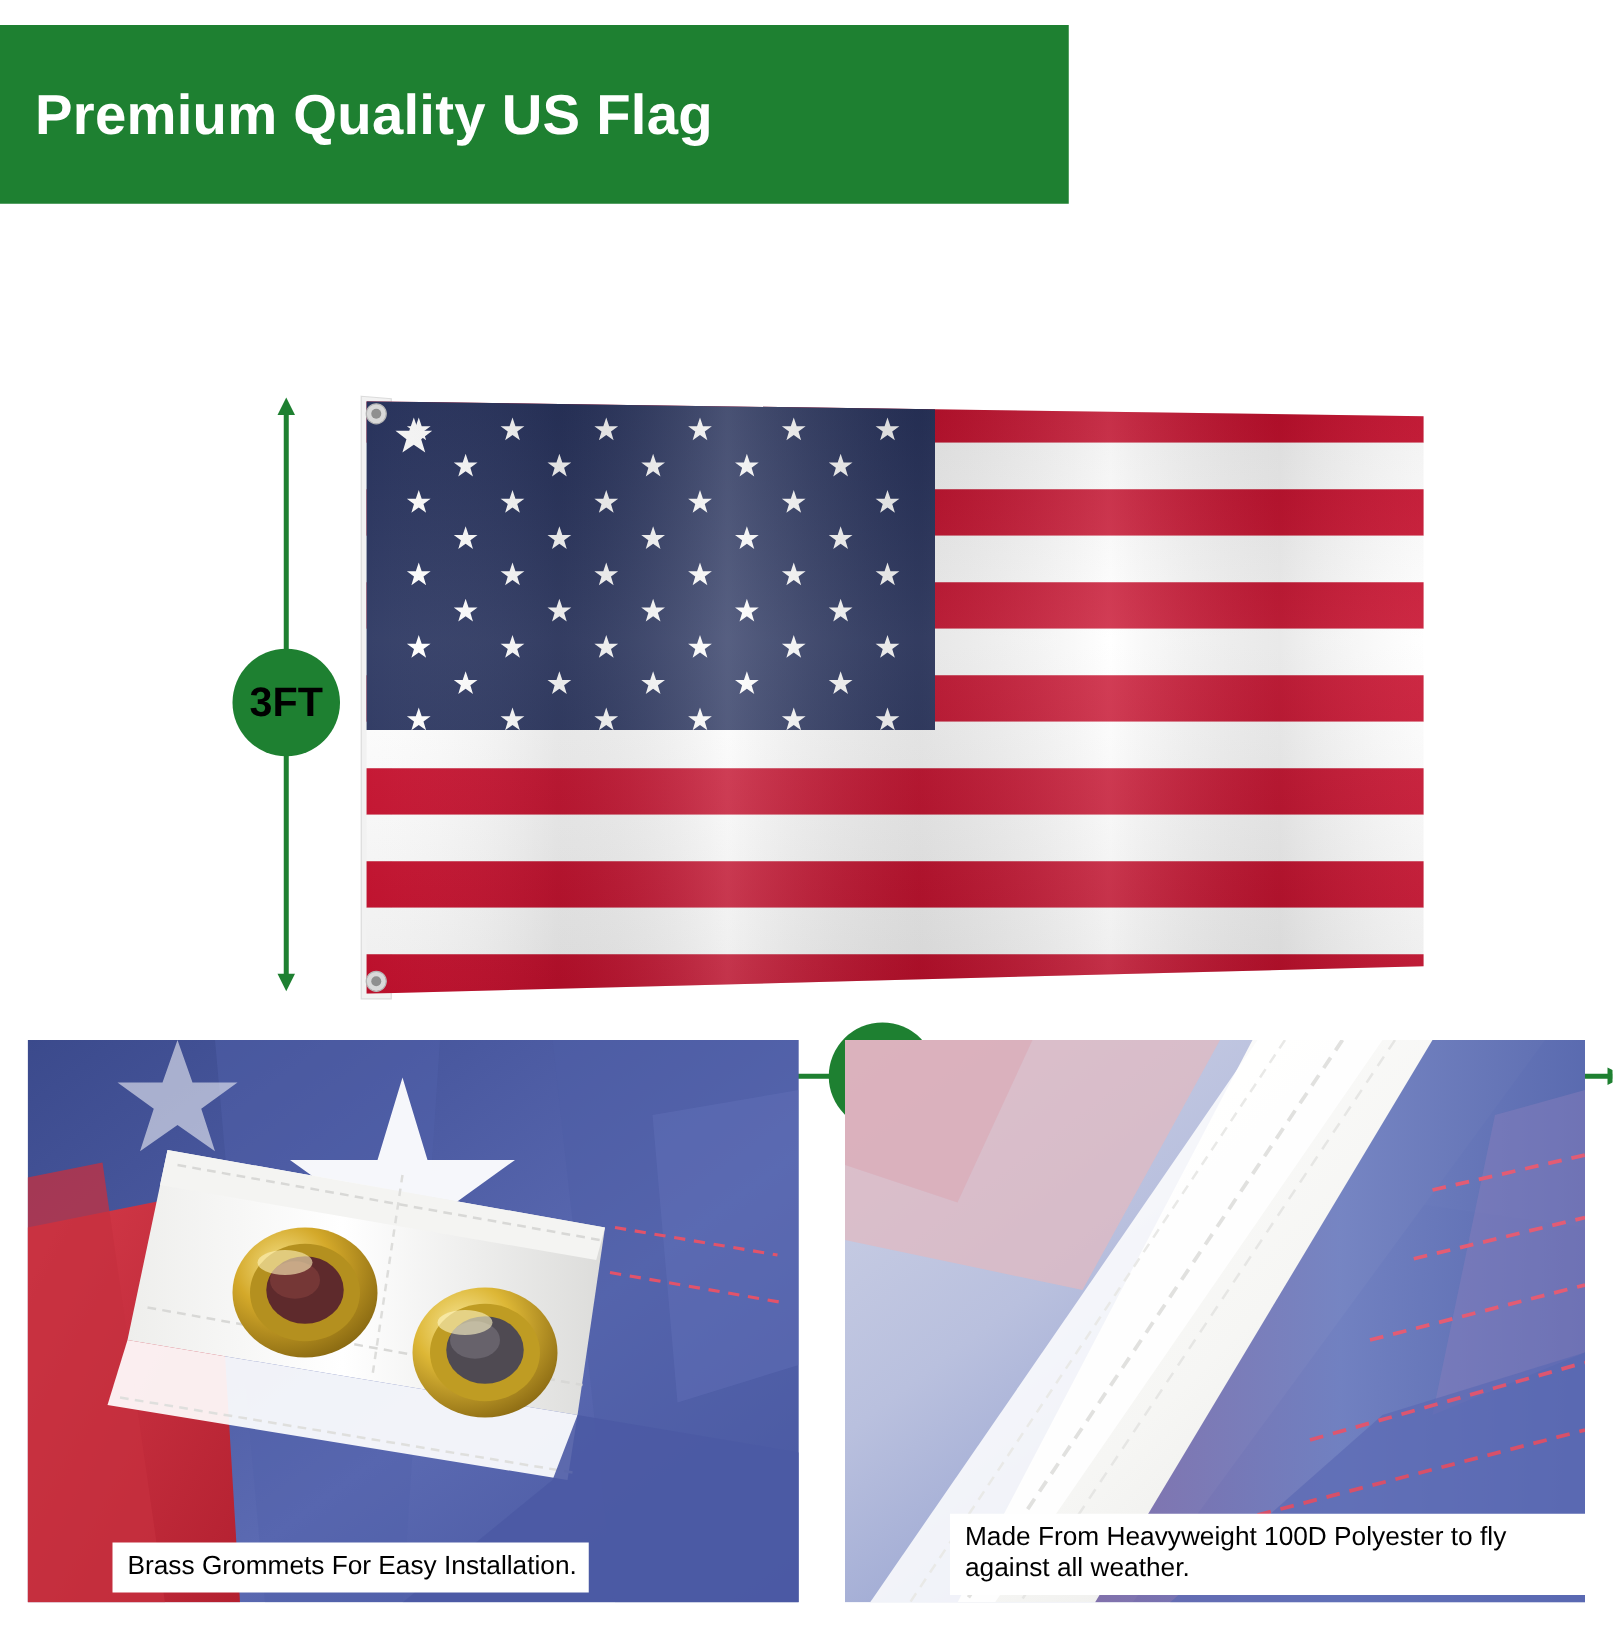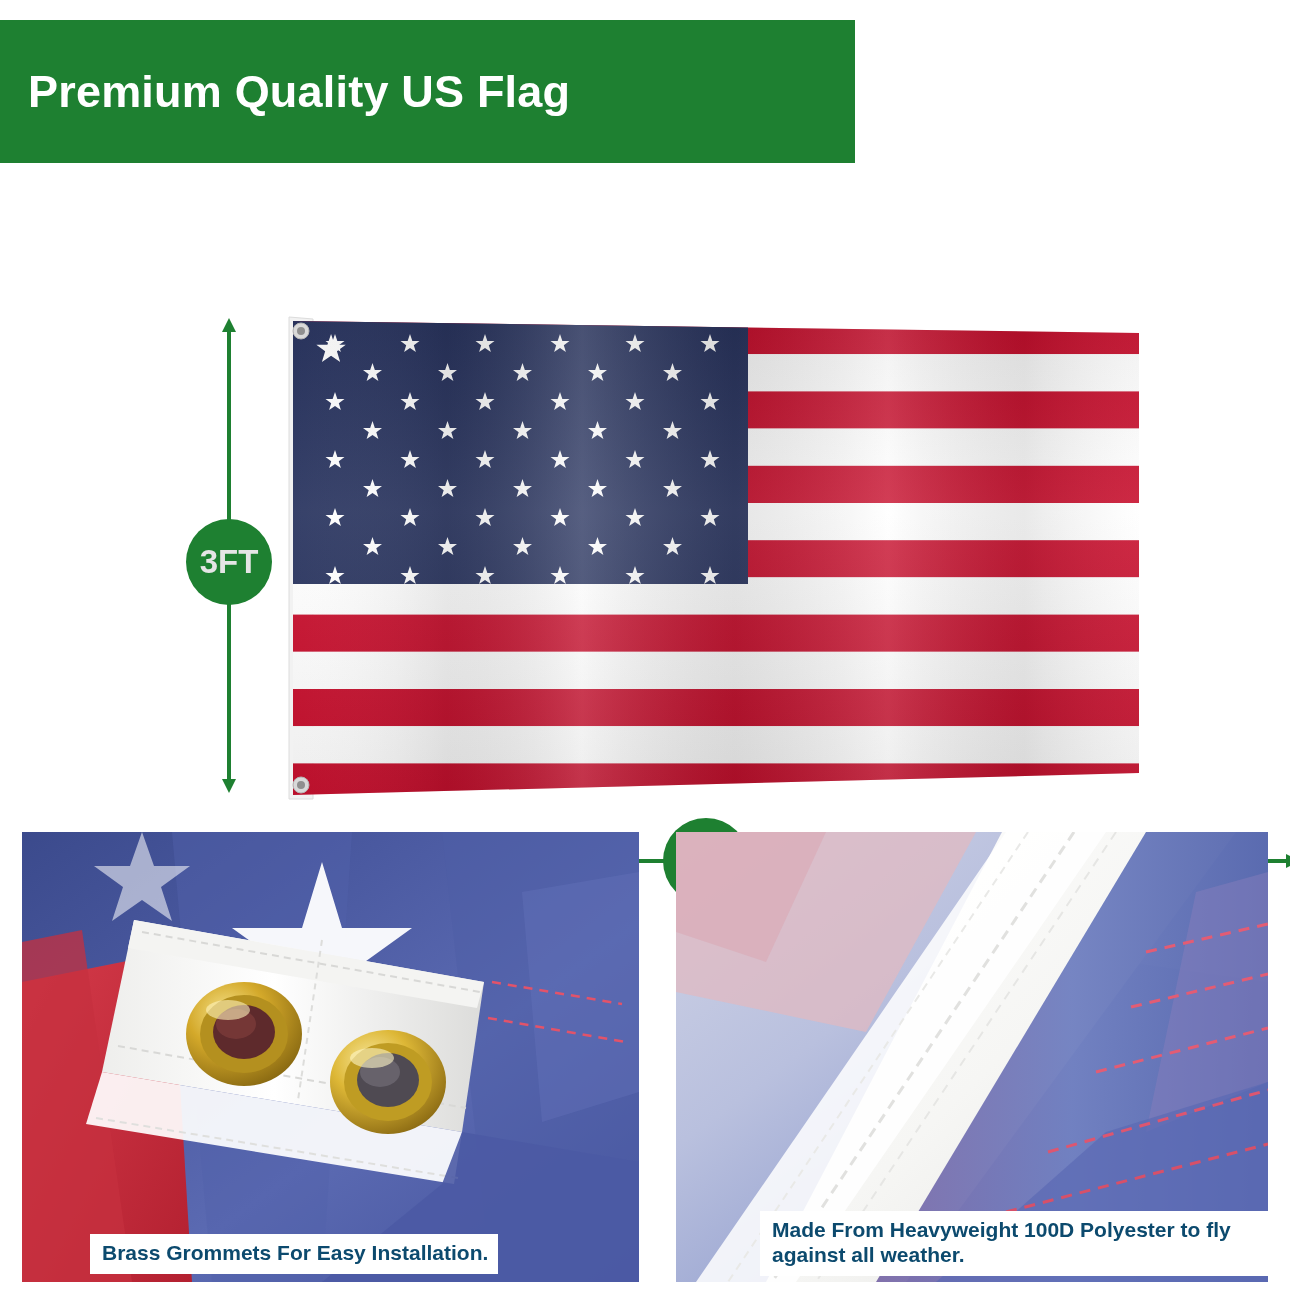--- a/index.html
+++ b/index.html
@@ -78,21 +78,21 @@
     border-top: 14px solid #1e8031;
   }
   .badge-vert {
     position: absolute;
     left: 186px;
     top: 406px;
     width: 86px;
     height: 86px;
     border-radius: 50%;
     background: #1e8031;
-    color: #e5e5e5;
+    color: #000000;
     font-size: 33px;
     font-weight: bold;
     display: flex;
     align-items: center;
     justify-content: center;
   }
 
   
   .dim-horiz {
     position: absolute;
@@ -161,22 +161,22 @@
     position: absolute;
     left: 676px;
     top: 832px;
     width: 592px;
     height: 450px;
     overflow: hidden;
   }
   .caption {
     position: absolute;
     background: #ffffff;
-    color: #0c4a6e;
-    font-weight: bold;
+    color: #000000;
+    font-weight: normal;
     line-height: 1.18;
     padding: 7px 10px 8px 12px;
   }
   .caption-left {
     left: 68px;
     bottom: 8px;
     font-size: 21px;
   }
   .caption-right {
     left: 84px;

